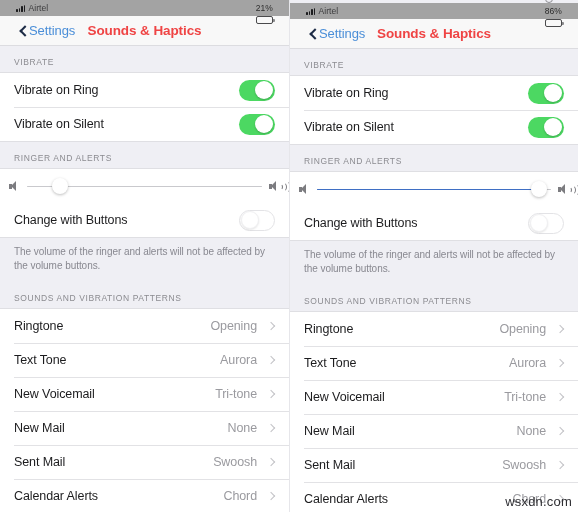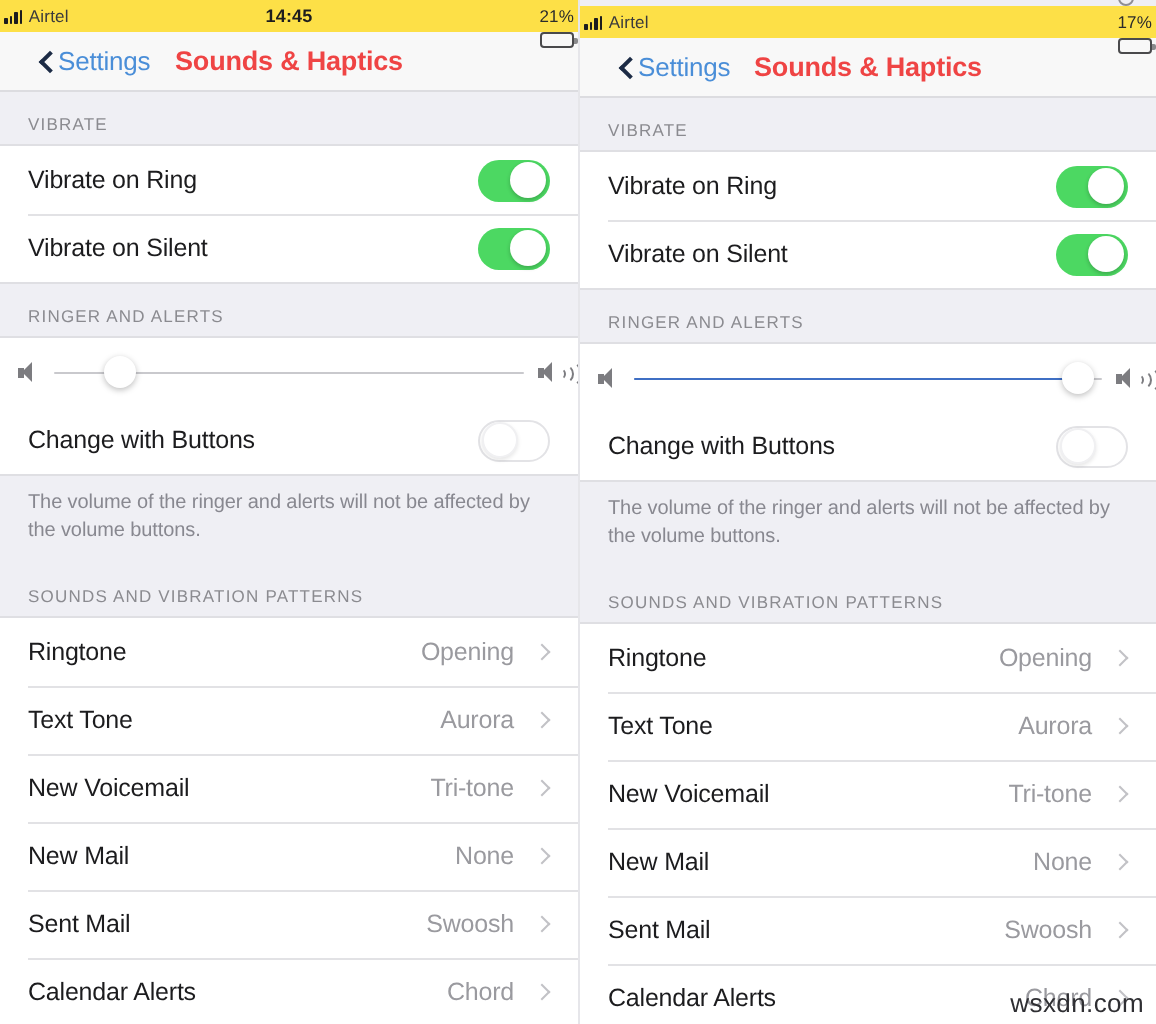--- a/index.html
+++ b/index.html
@@ -38,25 +38,25 @@
     position: absolute;
     left: 0;
     top: 0;
     width: 100%;
   }
   .panel-right .panel-inner { top: 3px; }
 
   
   .statusbar {
     height: 16px;
-    background: #fde047;
+    background: #a3a3a3;
     display: flex;
     align-items: center;
     position: relative;
-    padding: 0 2px;
+    padding: 0 16px;
     box-sizing: border-box;
     font-size: 8.5px;
     color: #2b2b2b;
     letter-spacing: 0.1px;
   }
   .sb-left {
     display: flex;
     align-items: center;
     gap: 3px;
   }
@@ -365,21 +365,20 @@
         <div class="sb-left">
           <span class="signal-bars">
               <i></i>
               <i></i>
               <i></i>
               <i></i>
             </span>
           <span class="carrier">Airtel</span>
           <span class="netmode">4G</span>
         </div>
-        <div class="sb-center">14:45</div>
         <div class="sb-right">
           <span class="alarm-icon"></span>
           <span class="batt-pct">21%</span>
           <span class="battery"><span class="fill" style="width:21%"></span></span>
         </div>
       </div>
 
       <div class="navbar">
         <div class="back-btn">
           <span class="chev-back"></span>
@@ -499,21 +498,21 @@
               <i></i>
               <i></i>
               <i></i>
               <i></i>
             </span>
           <span class="carrier">Airtel</span>
           <span class="netmode">4G</span>
         </div>
         <div class="sb-right">
           <span class="alarm-icon"></span>
-          <span class="batt-pct">17%</span>
+          <span class="batt-pct">86%</span>
           <span class="battery"><span class="fill" style="width:31%"></span></span>
         </div>
       </div>
 
       <div class="navbar">
         <div class="back-btn">
           <span class="chev-back"></span>
           <span class="back-label">Settings</span>
         </div>
         <div class="nav-title">Sounds &amp; Haptics</div>

